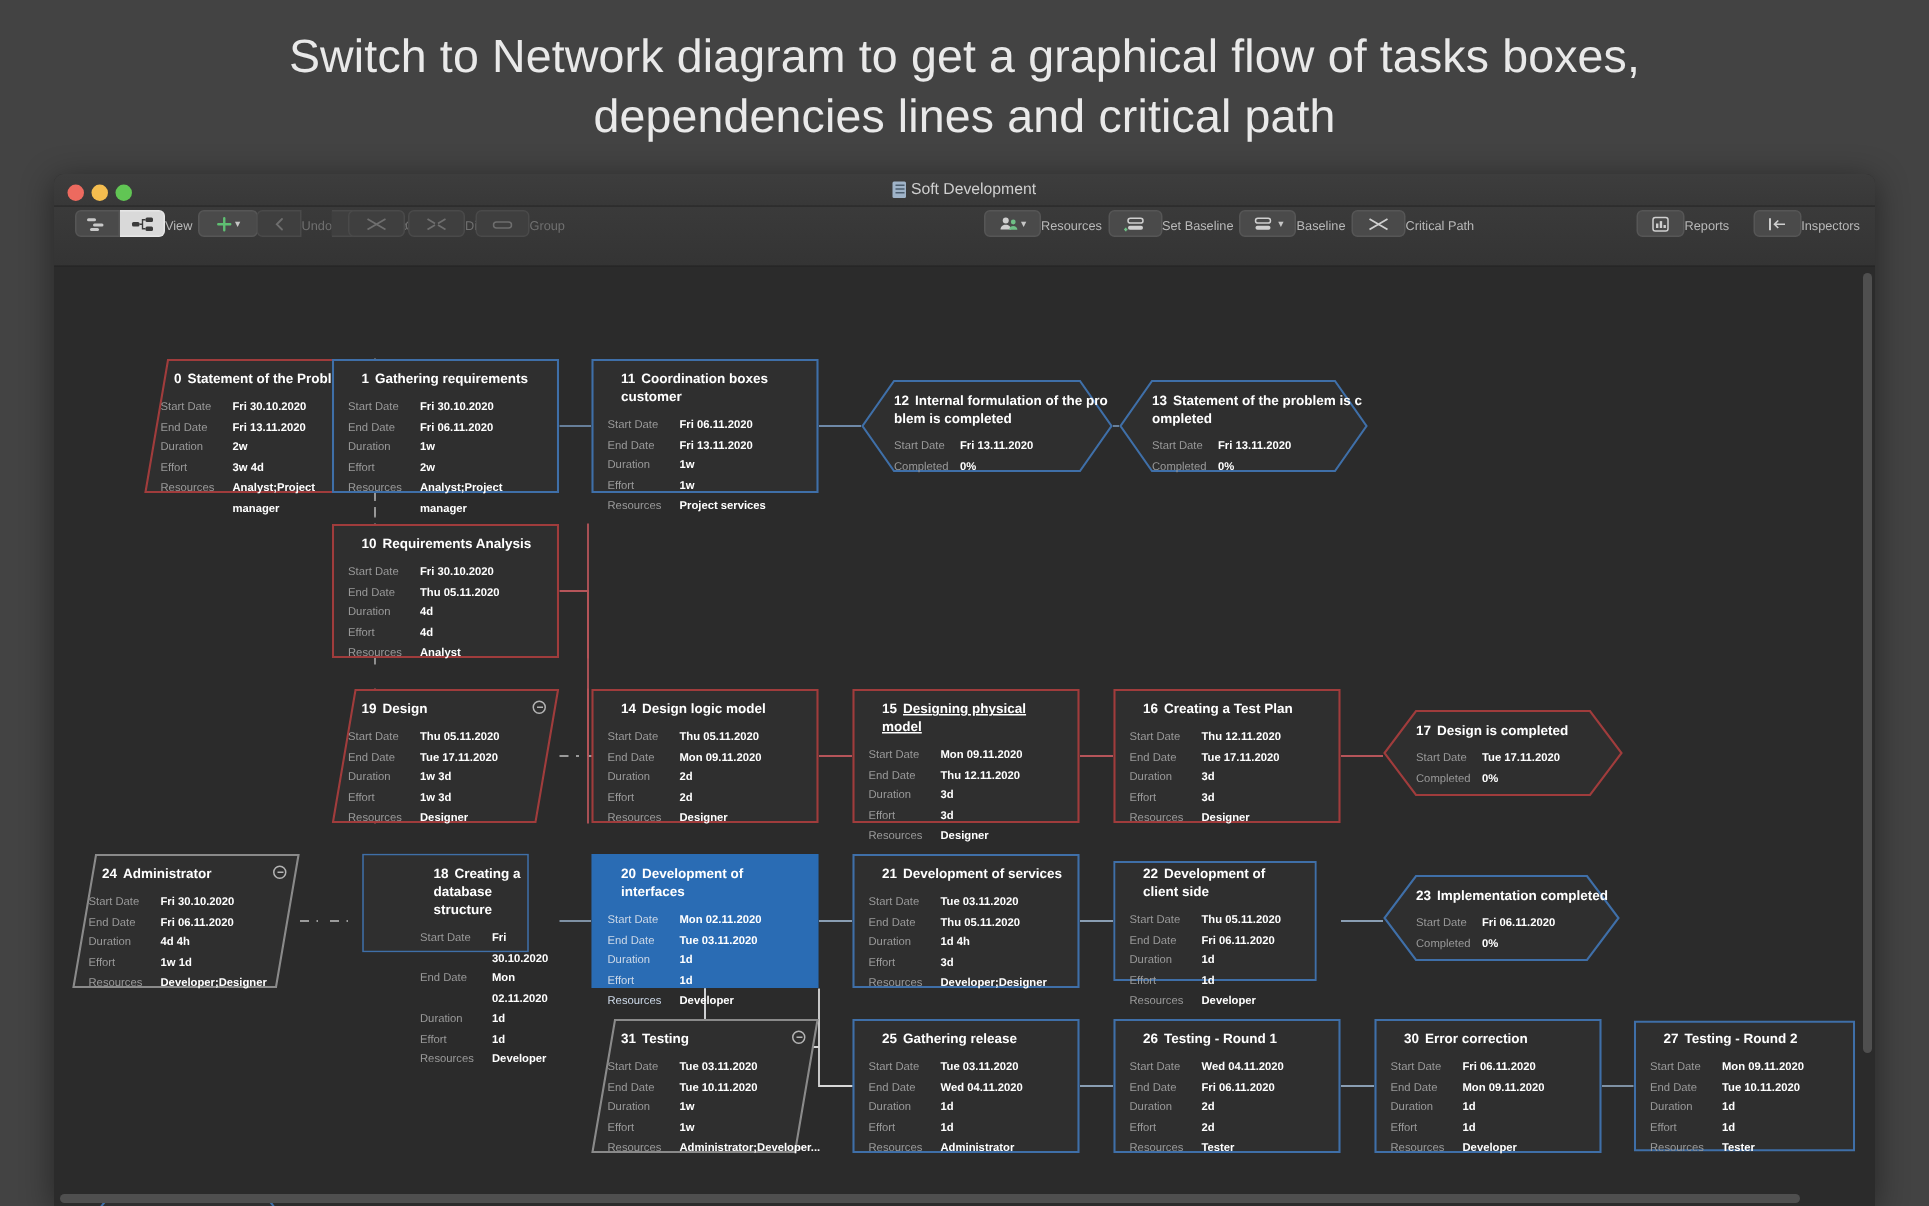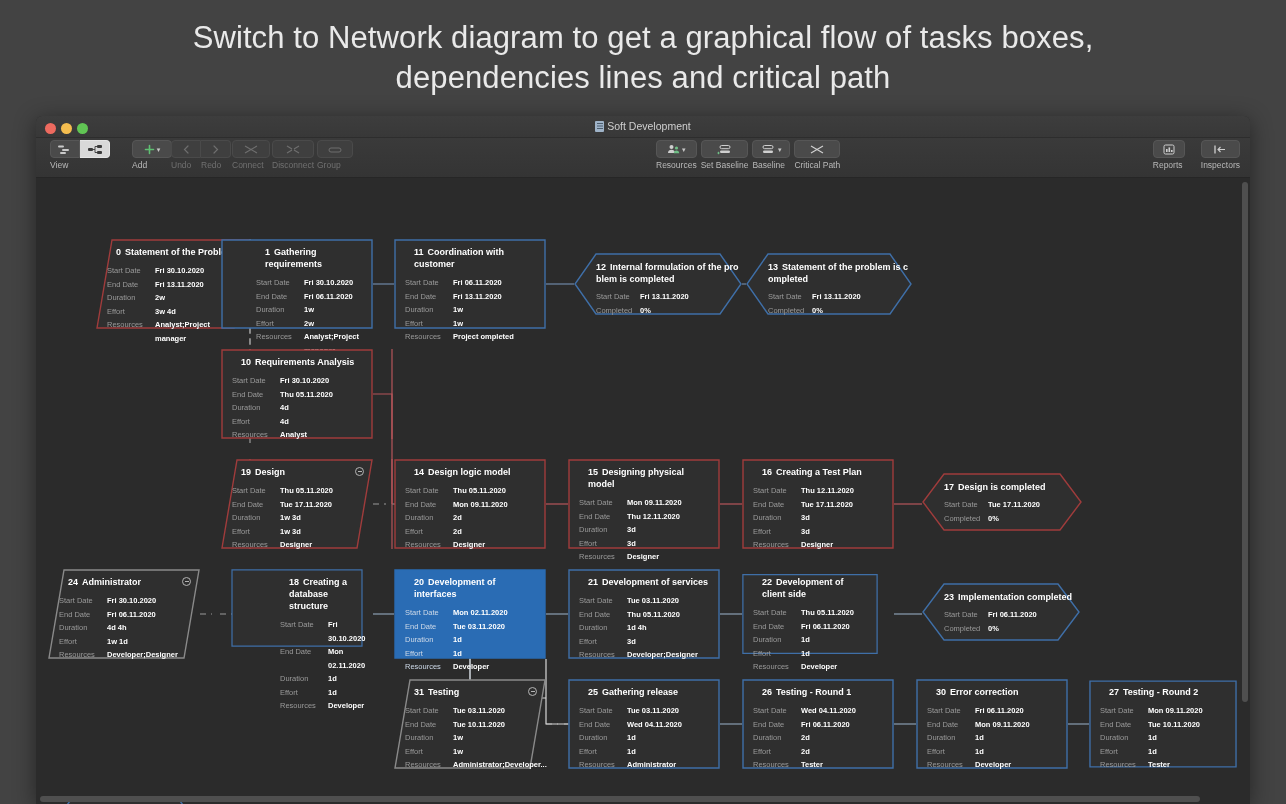--- a/index.html
+++ b/index.html
@@ -58,21 +58,21 @@
     background: #4b5d6e; box-shadow: 0 2.5px 0 #4b5d6e, 0 5px 0 #4b5d6e;
   }
   
   #toolbar {
     position: relative; height: 40px; width: 100%;
     background: linear-gradient(#3a3a3a, #343434);
     border-bottom: 1px solid #262626;
   }
   .tgroup { position: absolute; top: 2px; display: flex; gap: 6px; }
   .titem {
-    display: flex; flex-direction: column; width: auto;
+    display: flex; flex-direction: row; align-items: center; width: auto;
   }
   .tbtn {
     height: 18px; min-width: 30px; border-radius: 4px;
     background: #4a4a4a; border: 1px solid #565656;
     display: flex; align-items: center; justify-content: center; gap: 2px;
     padding: 0 5px;
   }
   .tbtn.active { background: #d9d9d9; border-color: #e6e6e6; }
   .tbtn.seg { border-radius: 0; border-left: none; }
   .tbtn.seg-first { border-radius: 4px 0 0 4px; border-left: 1px solid #565656; }
@@ -368,21 +368,21 @@
               <div class="k">Effort</div>
               <div class="v">3w 4d</div>
             </div>
             <div class="row">
               <div class="k">Resources</div>
               <div class="v">Analyst;Project manager</div>
             </div>
             <div class="collapse"></div>
           </div>
         </div>
-        <div class="card" style="left: 185px; top: 61px; width: 152px; height: 90px; background: transparent; padding-left: 24px;">
+        <div class="card" style="left: 185px; top: 61px; width: 152px; height: 90px; background: transparent;">
           <svg class="shape" viewBox="0 0 152 90">
             <path d="M1 1 L151 1 L151 89 L1 89 Z" fill="#2f2f2f" stroke="#3f6fa8" stroke-width="1.4"></path>
           </svg>
           <div class="inner">
             <div class="title"><span class="num">1</span><span style="white-space: pre-line;">Gathering requirements</span></div>
             <div class="row">
               <div class="k">Start Date</div>
               <div class="v">Fri 30.10.2020</div>
             </div>
             <div class="row">
@@ -401,40 +401,40 @@
               <div class="k">Resources</div>
               <div class="v">Analyst;Project manager</div>
             </div>
           </div>
         </div>
         <div class="card" style="left: 358px; top: 61px; width: 152px; height: 90px; background: transparent;">
           <svg class="shape" viewBox="0 0 152 90">
             <path d="M1 1 L151 1 L151 89 L1 89 Z" fill="#2f2f2f" stroke="#3f6fa8" stroke-width="1.4"></path>
           </svg>
           <div class="inner">
-            <div class="title"><span class="num">11</span><span style="white-space: pre-line;">Coordination with customer</span></div>
+            <div class="title"><span class="num">11</span><span style="white-space: pre-line;">Coordination boxes customer</span></div>
             <div class="row">
               <div class="k">Start Date</div>
               <div class="v">Fri 06.11.2020</div>
             </div>
             <div class="row">
               <div class="k">End Date</div>
               <div class="v">Fri 13.11.2020</div>
             </div>
             <div class="row">
               <div class="k">Duration</div>
               <div class="v">1w</div>
             </div>
             <div class="row">
               <div class="k">Effort</div>
               <div class="v">1w</div>
             </div>
             <div class="row">
               <div class="k">Resources</div>
-              <div class="v">Project ompleted</div>
+              <div class="v">Project services</div>
             </div>
           </div>
         </div>
         <div class="card ms" style="left: 538px; top: 75px; width: 168px; height: 62px; background: transparent;">
           <svg class="shape" viewBox="0 0 168 62">
             <path d="M22 1 L146 1 L167 31 L146 61 L22 61 L1 31 Z" fill="#2f2f2f" stroke="#3f6fa8" stroke-width="1.4"></path>
           </svg>
           <div class="inner">
             <div class="title"><span class="num">12</span><span style="white-space: pre-line;">Internal formulation of the pro
 blem is completed</span></div>
@@ -548,21 +548,21 @@
               <div class="k">Resources</div>
               <div class="v">Designer</div>
             </div>
           </div>
         </div>
         <div class="card" style="left: 532px; top: 281px; width: 152px; height: 90px; background: transparent;">
           <svg class="shape" viewBox="0 0 152 90">
             <path d="M1 1 L151 1 L151 89 L1 89 Z" fill="#2f2f2f" stroke="#a03c3c" stroke-width="1.4"></path>
           </svg>
           <div class="inner">
-            <div class="title"><span class="num">15</span><span style="white-space: pre-line;">Designing physical model</span></div>
+            <div class="title"><span class="num">15</span><span style="white-space: pre-line; text-decoration: underline;">Designing physical model</span></div>
             <div class="row">
               <div class="k">Start Date</div>
               <div class="v">Mon 09.11.2020</div>
             </div>
             <div class="row">
               <div class="k">End Date</div>
               <div class="v">Thu 12.11.2020</div>
             </div>
             <div class="row">
               <div class="k">Duration</div>
@@ -644,21 +644,21 @@
               <div class="k">Effort</div>
               <div class="v">1w 1d</div>
             </div>
             <div class="row">
               <div class="k">Resources</div>
               <div class="v">Developer;Designer</div>
             </div>
             <div class="collapse"></div>
           </div>
         </div>
-        <div class="card" style="left: 185px; top: 391px; width: 152px; height: 78px; background: transparent; padding-left: 48px;">
+        <div class="card" style="left: 185px; top: 391px; width: 152px; height: 66px; background: transparent; padding-left: 48px;">
           <svg class="shape" viewBox="0 0 152 90">
             <path d="M1 1 L151 1 L151 89 L1 89 Z" fill="#2f2f2f" stroke="#3f6fa8" stroke-width="1.4"></path>
           </svg>
           <div class="inner">
             <div class="title"><span class="num">18</span><span style="white-space: pre-line;">Creating a database structure</span></div>
             <div class="row">
               <div class="k">Start Date</div>
               <div class="v">Fri 30.10.2020</div>
             </div>
             <div class="row">

